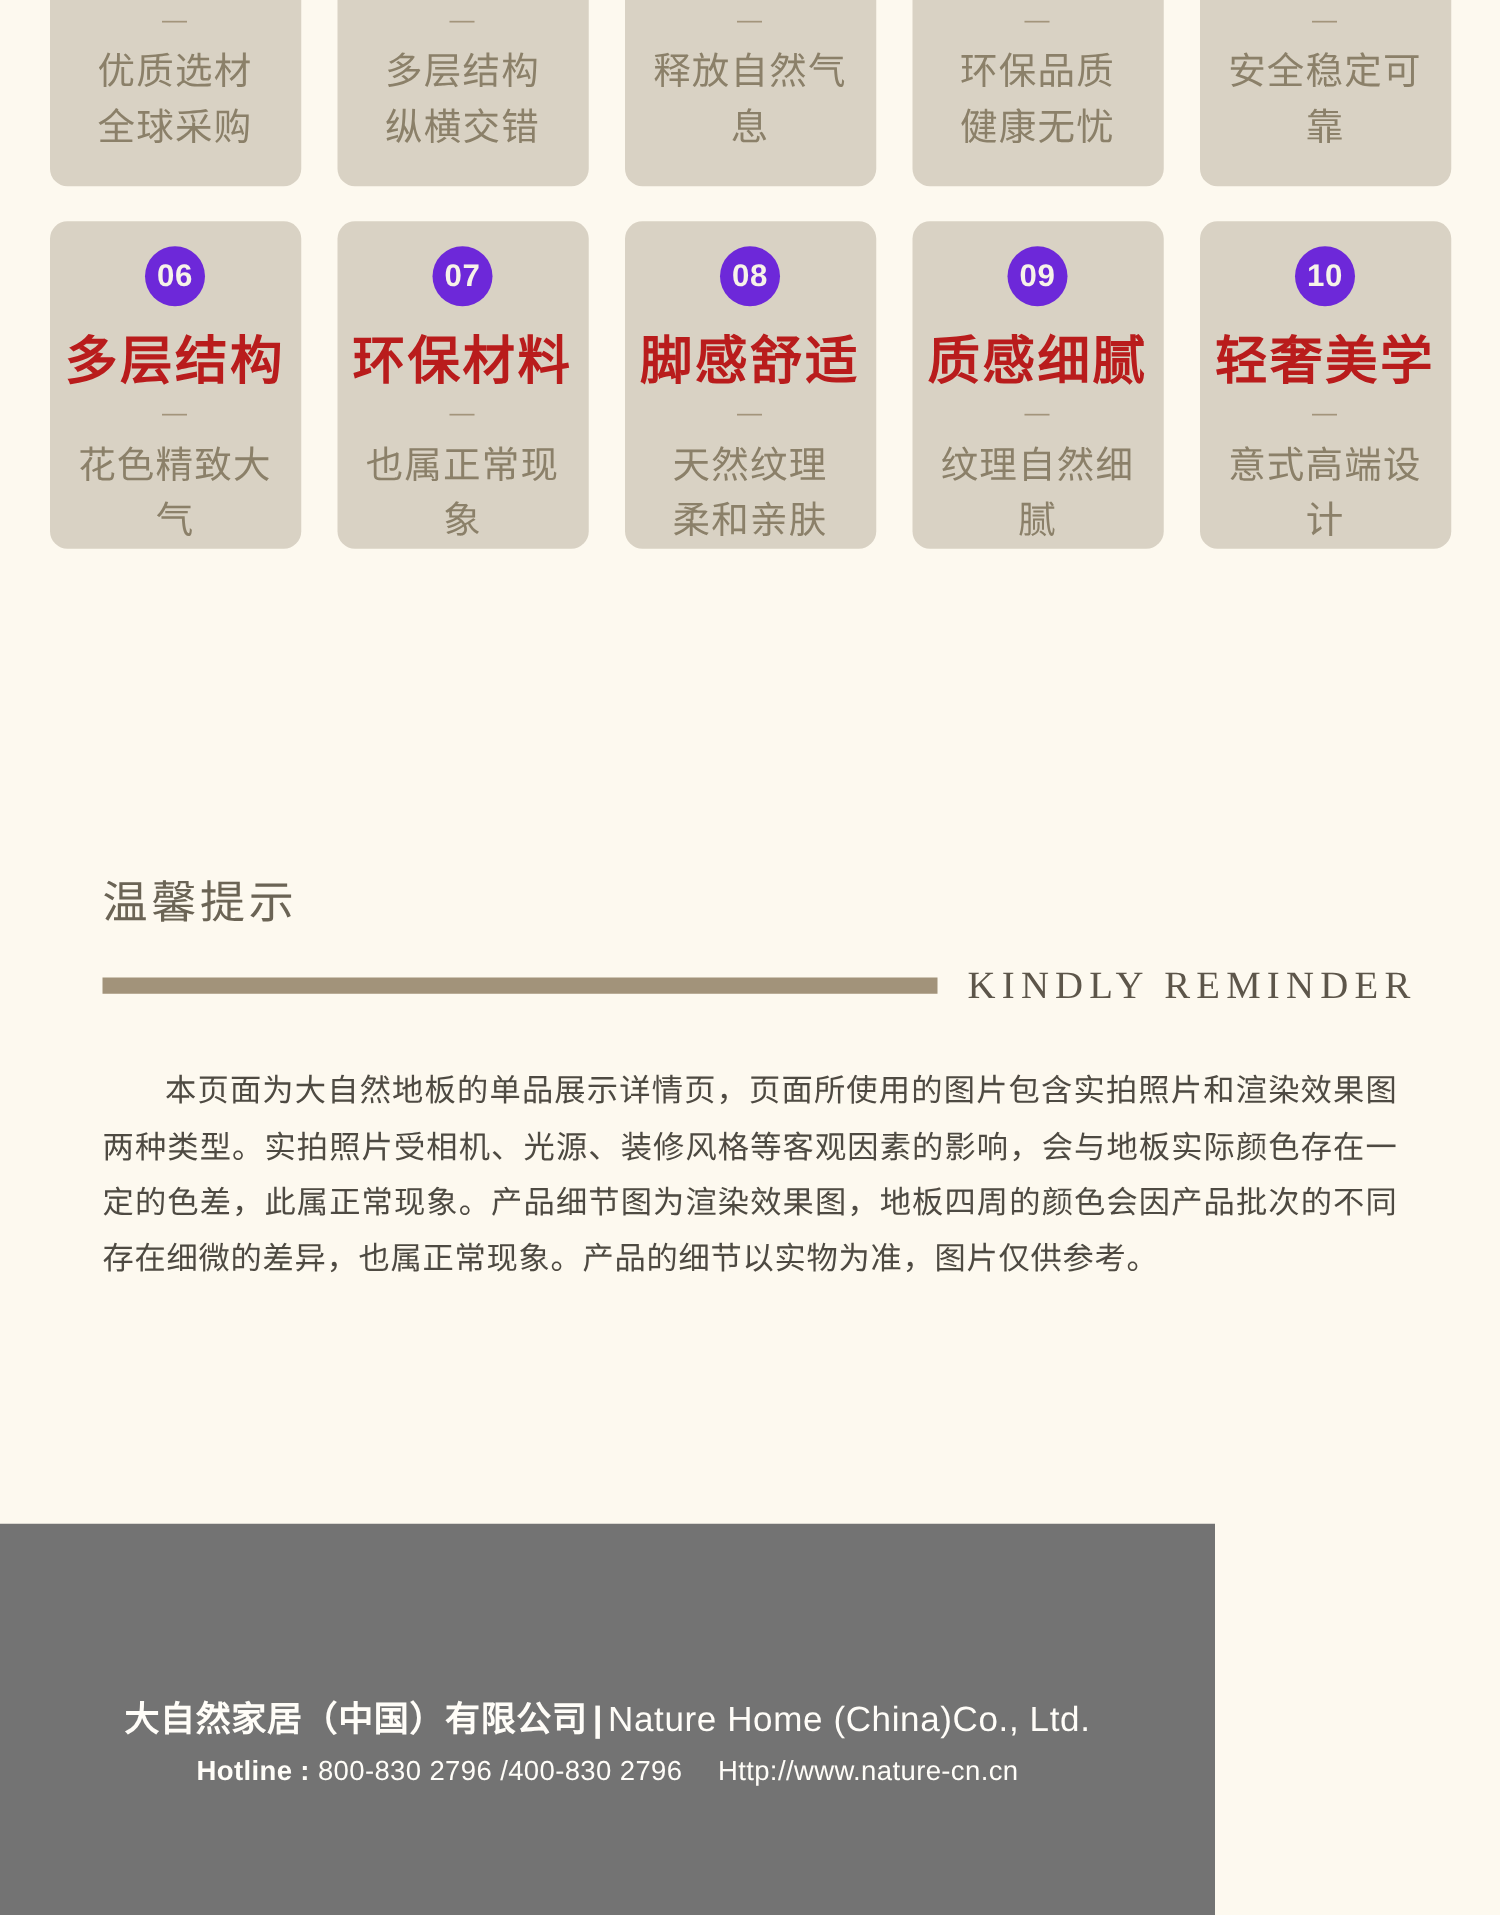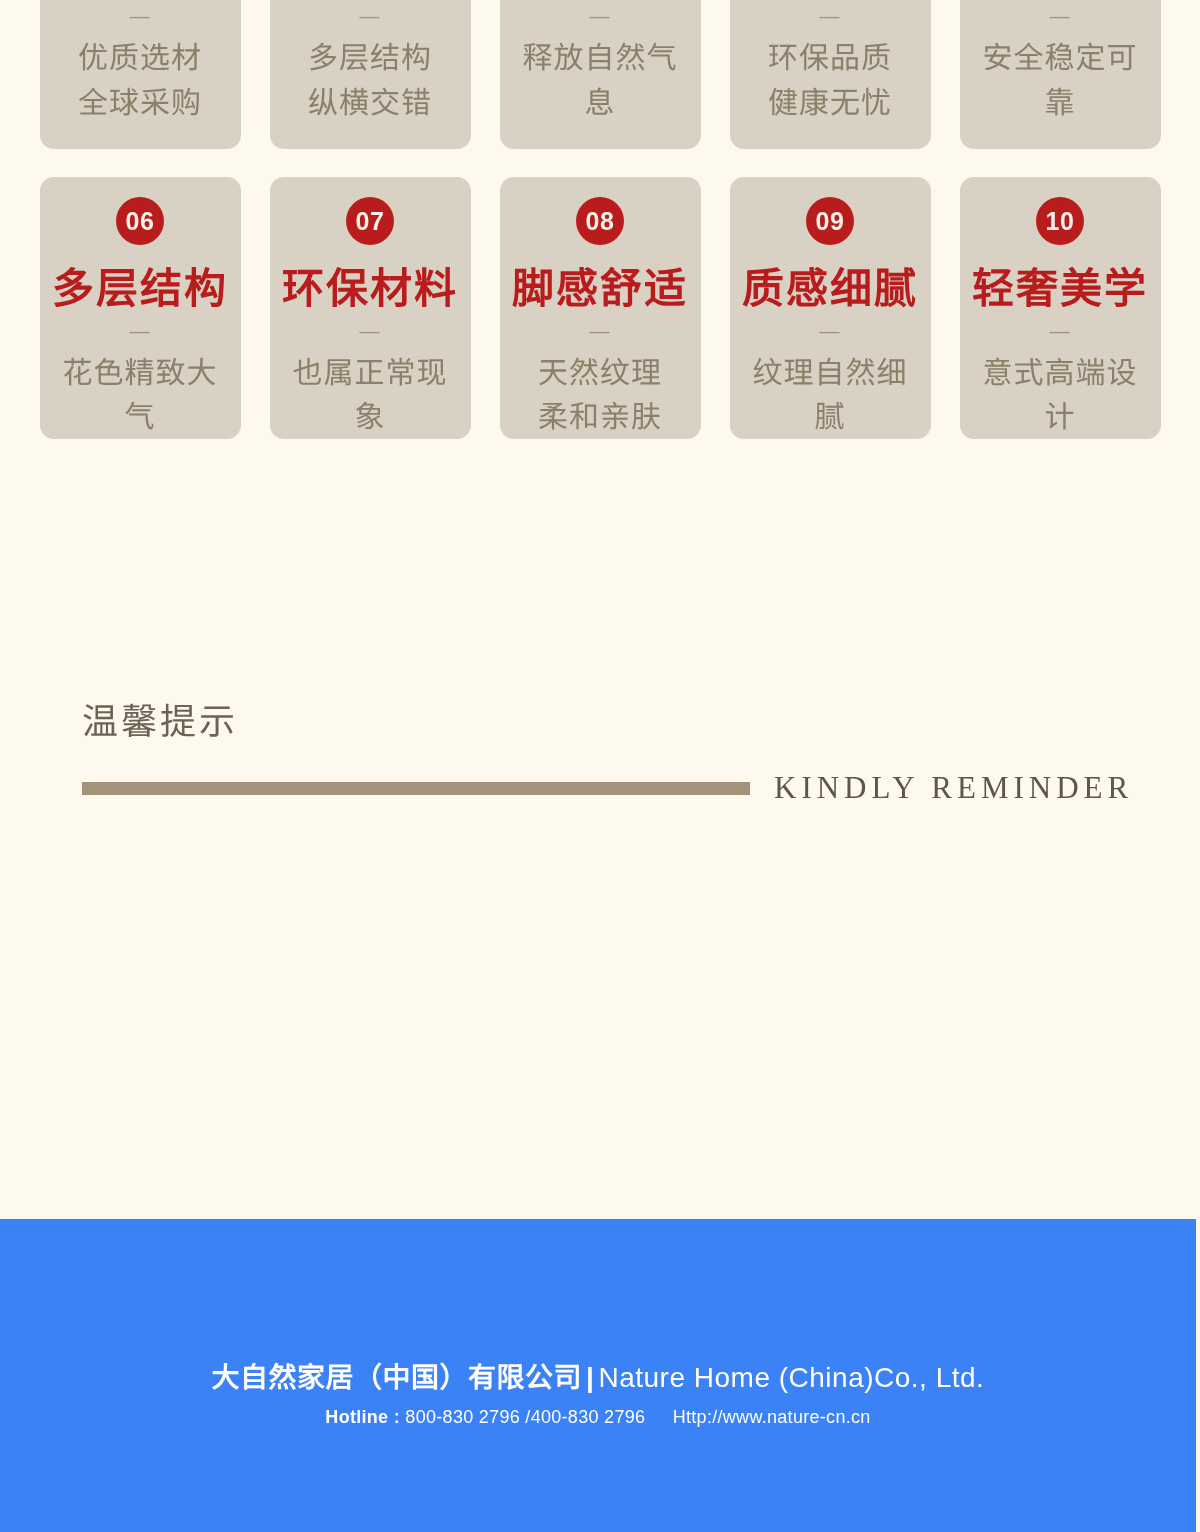--- a/index.html
+++ b/index.html
@@ -52,21 +52,21 @@
     padding-bottom: 24px;
   }
   .feature-card.card-bottom {
     height: 262px;
     justify-content: flex-start;
   }
   .badge {
     width: 48px;
     height: 48px;
     border-radius: 50%;
-    background: #b91c1c;
+    background: #6d28d9;
     color: #f6f2e8;
     font-size: 25px;
     font-weight: bold;
     line-height: 48px;
     letter-spacing: 0.5px;
     margin-bottom: 20px;
     font-family: "Liberation Sans", sans-serif;
   }
   .feature-title {
     font-size: 42px;
@@ -143,23 +143,23 @@
     letter-spacing: 0.6px;
     text-indent: 2em;
     text-align: justify;
   }
 
   
   .footer {
     position: absolute;
     left: 0;
     bottom: 0;
-    width: 1196px;
+    width: 972px;
     height: 313px;
-    background: #3b82f6;
+    background: #737373;
     display: flex;
     flex-direction: column;
     align-items: center;
     justify-content: center;
   }
   .footer-inner {
     text-align: center;
     color: #fffdf8;
     margin-top: 36px;
   }
@@ -174,21 +174,21 @@
   }
   .footer-company .divider {
     font-weight: bold;
     padding: 0 4px;
   }
   .footer-company .en {
     font-weight: normal;
   }
   .footer-contact {
     margin-top: 10px;
-    font-size: 18px;
+    font-size: 22px;
     letter-spacing: 0.3px;
     white-space: nowrap;
   }
   .footer-contact .label {
     font-weight: bold;
   }
   .footer-contact .url {
     margin-left: 22px;
   }
 </style>
@@ -294,20 +294,21 @@
 
   </div>
 </section>
 
 <section class="reminder">
   <h2 class="reminder-title">温馨提示</h2>
   <div class="reminder-barline">
     <div class="reminder-bar"></div>
     <div class="reminder-en">KINDLY REMINDER</div>
   </div>
+  <p class="reminder-body">本页面为大自然地板的单品展示详情页，页面所使用的图片包含实拍照片和渲染效果图两种类型。实拍照片受相机、光源、装修风格等客观因素的影响，会与地板实际颜色存在一定的色差，此属正常现象。产品细节图为渲染效果图，地板四周的颜色会因产品批次的不同存在细微的差异，也属正常现象。产品的细节以实物为准，图片仅供参考。</p>
 </section>
 
 <footer class="footer">
   <div class="footer-inner">
     <div class="footer-company">
       <span class="cn">大自然家居（中国）有限公司</span><span class="divider">|</span><span class="en">Nature Home (China)Co., Ltd.</span>
     </div>
     <div class="footer-contact">
       <span class="label">Hotline :</span>
       <span>800-830 2796 /400-830 2796</span>

